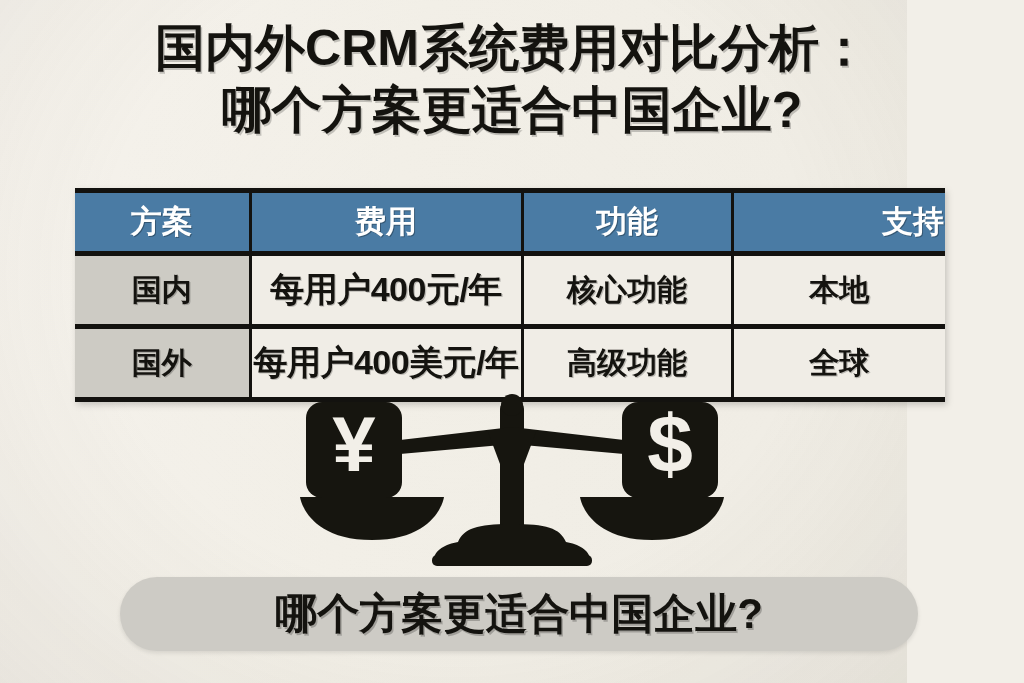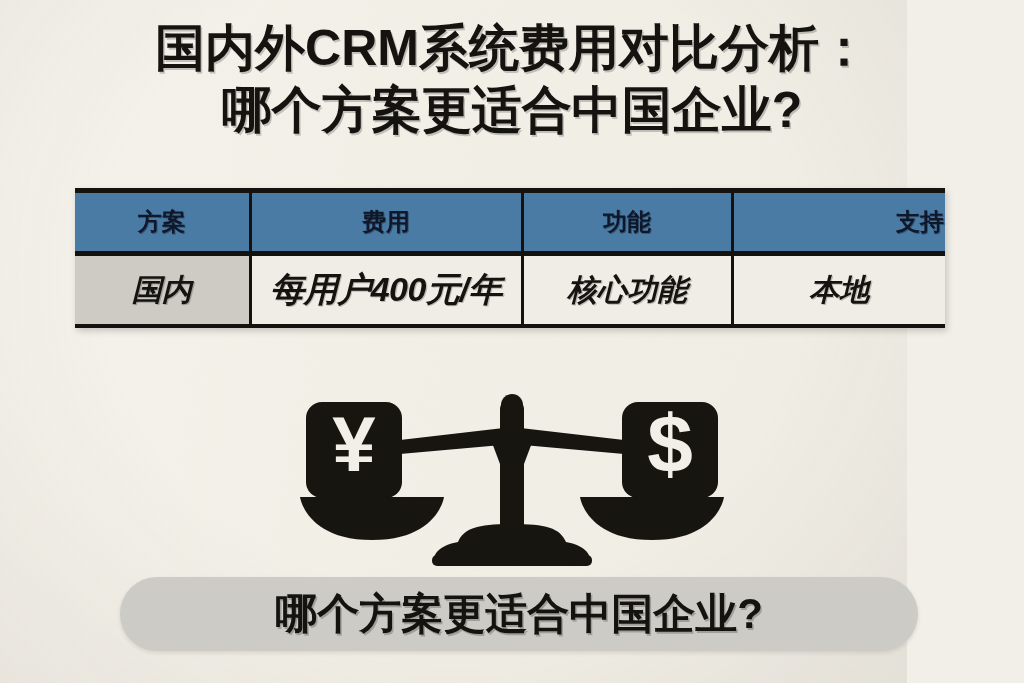--- a/index.html
+++ b/index.html
@@ -81,41 +81,41 @@
     font-weight: 700;
     color: #14130f;
     border-top: 5px solid #13120f;
     border-bottom: 5px solid #13120f;
     border-left: 3px solid #13120f;
     border-right: 3px solid #13120f;
     position: relative;
   }
   table.cmp tr.hdr th {
     background: #4a7ba4;
-    color: #0f172a;
+    color: #ffffff;
     height: 56px;
-    font-size: 24px;
+    font-size: 31px;
     text-shadow: 1px 1px 0 rgba(0,0,0,0.30);
     border-left: 3px solid #13120f;
     border-right: 3px solid #13120f;
   }
   table.cmp tr.hdr th:first-child { border-left: none; }
   table.cmp tr.hdr th:last-child  { border-right: none; text-align: right; }
 
   table.cmp tbody td {
     height: 66px;
     font-size: 30px;
     background: #f0ede6;
   }
   table.cmp tbody td:first-child {
     background: #cdcbc4;
     border-left: none;
   }
   table.cmp tbody td:last-child { border-right: none; }
-  table.cmp tbody tr:first-child td { border-bottom-width: 4px; font-style: italic; }
+  table.cmp tbody tr:first-child td { border-bottom-width: 4px; }
   table.cmp tbody td .cell-txt {
     display: block;
     text-shadow: 1.2px 1.2px 0 rgba(0,0,0,0.22);
   }
   table.cmp tbody td.cost .cell-txt { font-size: 34px; letter-spacing: -0.5px; }
 
   
   .scale-area {
     position: absolute;
     left: 0;
@@ -187,20 +187,34 @@
           <td class="cost">
               <span class="cell-txt">每用户400元/年</span>
             </td>
           <td class="feat">
               <span class="cell-txt">核心功能</span>
             </td>
           <td class="supp">
               <span class="cell-txt">本地</span>
             </td>
         </tr>
+        <tr>
+          <td class="plan">
+              <span class="cell-txt">国外</span>
+            </td>
+          <td class="cost">
+              <span class="cell-txt">每用户400美元/年</span>
+            </td>
+          <td class="feat">
+              <span class="cell-txt">高级功能</span>
+            </td>
+          <td class="supp">
+              <span class="cell-txt">全球</span>
+            </td>
+        </tr>
       </tbody>
     </table>
   </div>
 
   <div class="scale-area">
     <svg width="460" height="180" viewBox="0 0 460 180">
       <g fill="#16150f">
 
         <rect x="218" y="8" width="24" height="140" rx="9"></rect>
 

